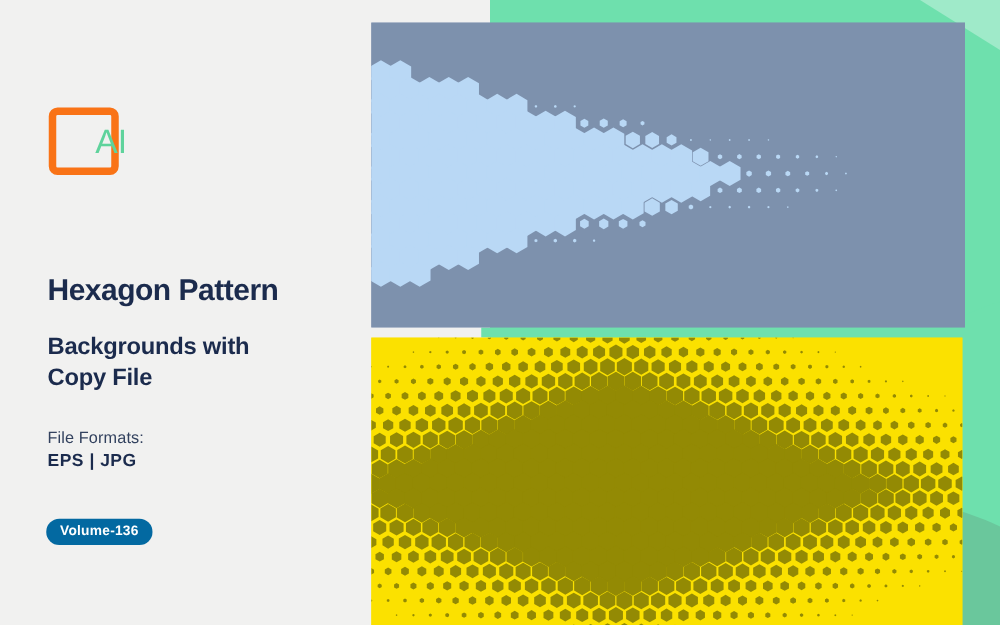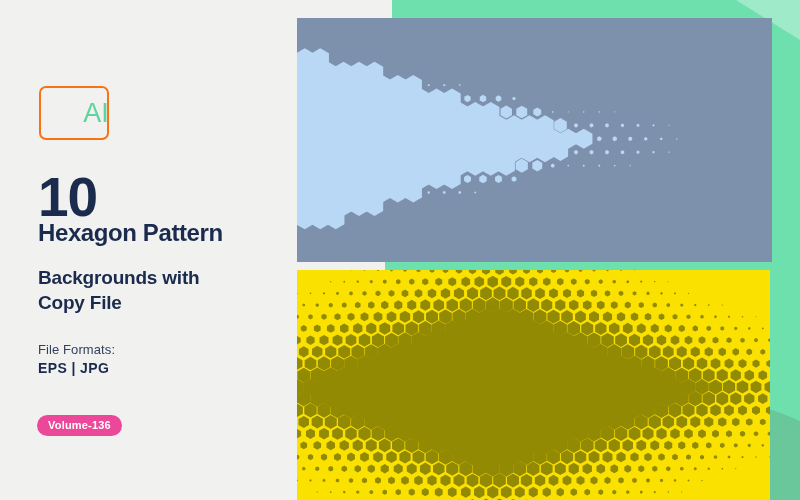--- a/index.html
+++ b/index.html
@@ -63,23 +63,23 @@
     top: 0;
     width: 250px;
     height: 500px;
     z-index: 10;
   }
 
   .ai-badge {
     position: absolute;
     left: 1px;
     top: 86px;
-    width: 70px;
+    width: 56px;
     height: 54px;
-    border: 2px solid #f97316;
+    border: 6px solid #f97316;
     border-radius: 7px;
     box-sizing: border-box;
     display: flex;
     align-items: center;
     justify-content: center;
     padding-left: 44px;
   }
   .ai-badge span {
     font-family: "Liberation Sans", sans-serif;
     font-size: 27px;
@@ -138,21 +138,21 @@
     font-size: 14px;
     font-weight: bold;
     color: #1b2b4d;
     letter-spacing: 0.4px;
   }
 
   .volume-badge {
     position: absolute;
     left: -1px;
     top: 415px;
-    background: #ec4899;
+    background: #0369a1;
     color: #ffffff;
     font-size: 11px;
     font-weight: bold;
     padding: 4px 11px 5px 11px;
     border-radius: 11px;
     letter-spacing: 0.2px;
   }
 
   
   .panel {
@@ -1179,21 +1179,20 @@
         </g>
     </svg>
   </div>
 
   <div class="left-col">
 
     <div class="ai-badge">
       <span>AI</span>
     </div>
 
-    <div class="count">10</div>
 
     <div class="title">Hexagon Pattern</div>
 
     <div class="subtitle">
       <div>Backgrounds with</div>
       <div>Copy File</div>
     </div>
 
     <div class="formats-label">File Formats:</div>
     <div class="formats-value">EPS  |  JPG</div>

